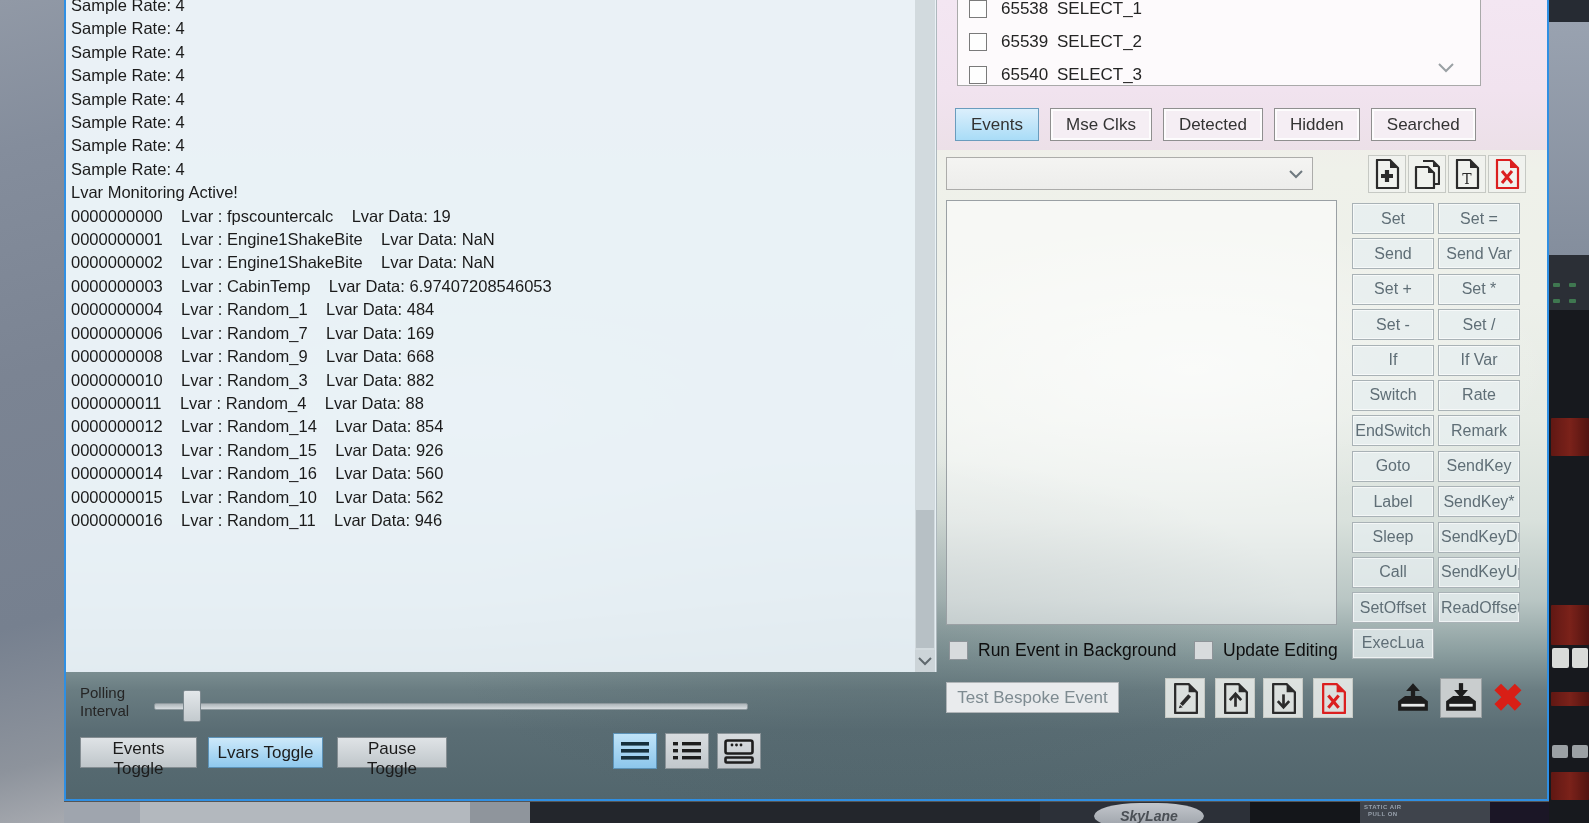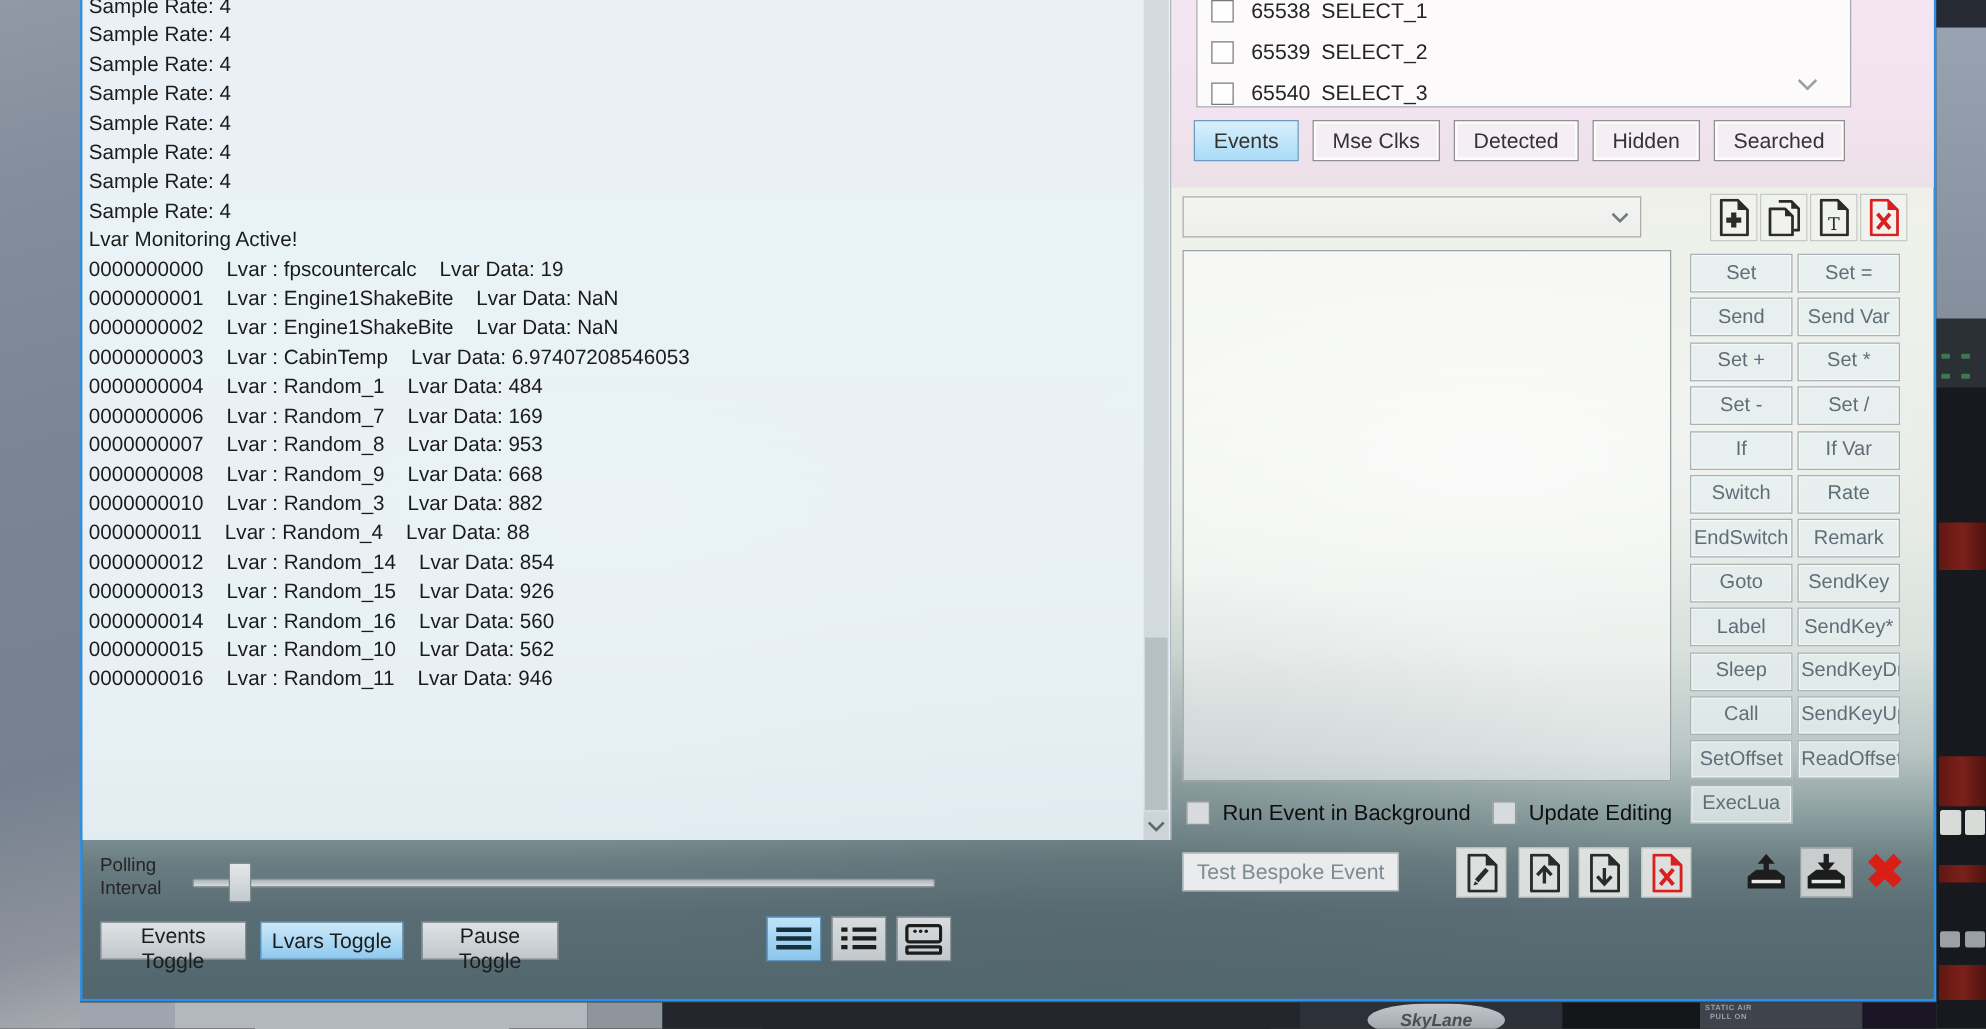--- a/index.html
+++ b/index.html
@@ -51,21 +51,21 @@
 
   
   .sel-list{position:absolute;left:891px;top:-10px;width:524px;height:96px;box-sizing:border-box;
     background:#fdfafc;border:1px solid #a9a9a9;overflow:hidden;}
   .sel-row{display:flex;align-items:center;height:31px;padding-left:11px;font-size:17px;color:#242424;}
   .sel-cb{width:16px;height:16px;background:#fefefe;border:1px solid #7a7a7a;margin-right:14px;flex:none;}
   .sel-id{width:56px;}
   .sel-chev{position:absolute;right:26px;bottom:12px;}
 
   
-  .tabs{position:absolute;left:889px;top:96px;display:flex;gap:11px;}
+  .tabs{position:absolute;left:889px;top:108px;display:flex;gap:11px;}
   .tabs button{height:33px;padding:0 15px;font-size:17px;color:#333;font-family:inherit;
     background:#f5eef4;border:1px solid #8f8f8f;box-shadow:inset 0 0 0 2px rgba(255,255,255,.8);cursor:default;}
   .tabs button.active{background:linear-gradient(180deg,#dbeffc,#a9dcf7);border:1px solid #6a9cbd;box-shadow:none;}
 
   
   .combo{position:absolute;left:880px;top:157px;width:367px;height:33px;box-sizing:border-box;
     background:linear-gradient(180deg,#f4f4f2,#ededeb);border:1px solid #acacaa;}
   .combo .chev{position:absolute;right:9px;top:12px;}
   .icon-btn{position:absolute;width:38px;height:38px;box-sizing:border-box;display:flex;align-items:center;justify-content:center;
     background:rgba(240,242,239,.85);border:1px solid #c6c9c4;}
@@ -168,21 +168,20 @@
         <div>Sample Rate: 4</div>
         <div>Sample Rate: 4</div>
         <div>Sample Rate: 4</div>
         <div>Lvar Monitoring Active!</div>
         <div>0000000000    Lvar : fpscountercalc    Lvar Data: 19</div>
         <div>0000000001    Lvar : Engine1ShakeBite    Lvar Data: NaN</div>
         <div>0000000002    Lvar : Engine1ShakeBite    Lvar Data: NaN</div>
         <div>0000000003    Lvar : CabinTemp    Lvar Data: 6.97407208546053</div>
         <div>0000000004    Lvar : Random_1    Lvar Data: 484</div>
         <div>0000000006    Lvar : Random_7    Lvar Data: 169</div>
-        <div>0000000007    Lvar : Random_8    Lvar Data: 953</div>
         <div>0000000008    Lvar : Random_9    Lvar Data: 668</div>
         <div>0000000010    Lvar : Random_3    Lvar Data: 882</div>
         <div>0000000011    Lvar : Random_4    Lvar Data: 88</div>
         <div>0000000012    Lvar : Random_14    Lvar Data: 854</div>
         <div>0000000013    Lvar : Random_15    Lvar Data: 926</div>
         <div>0000000014    Lvar : Random_16    Lvar Data: 560</div>
         <div>0000000015    Lvar : Random_10    Lvar Data: 562</div>
         <div>0000000016    Lvar : Random_11    Lvar Data: 946</div>
       </div>
       <div class="log-scroll">

